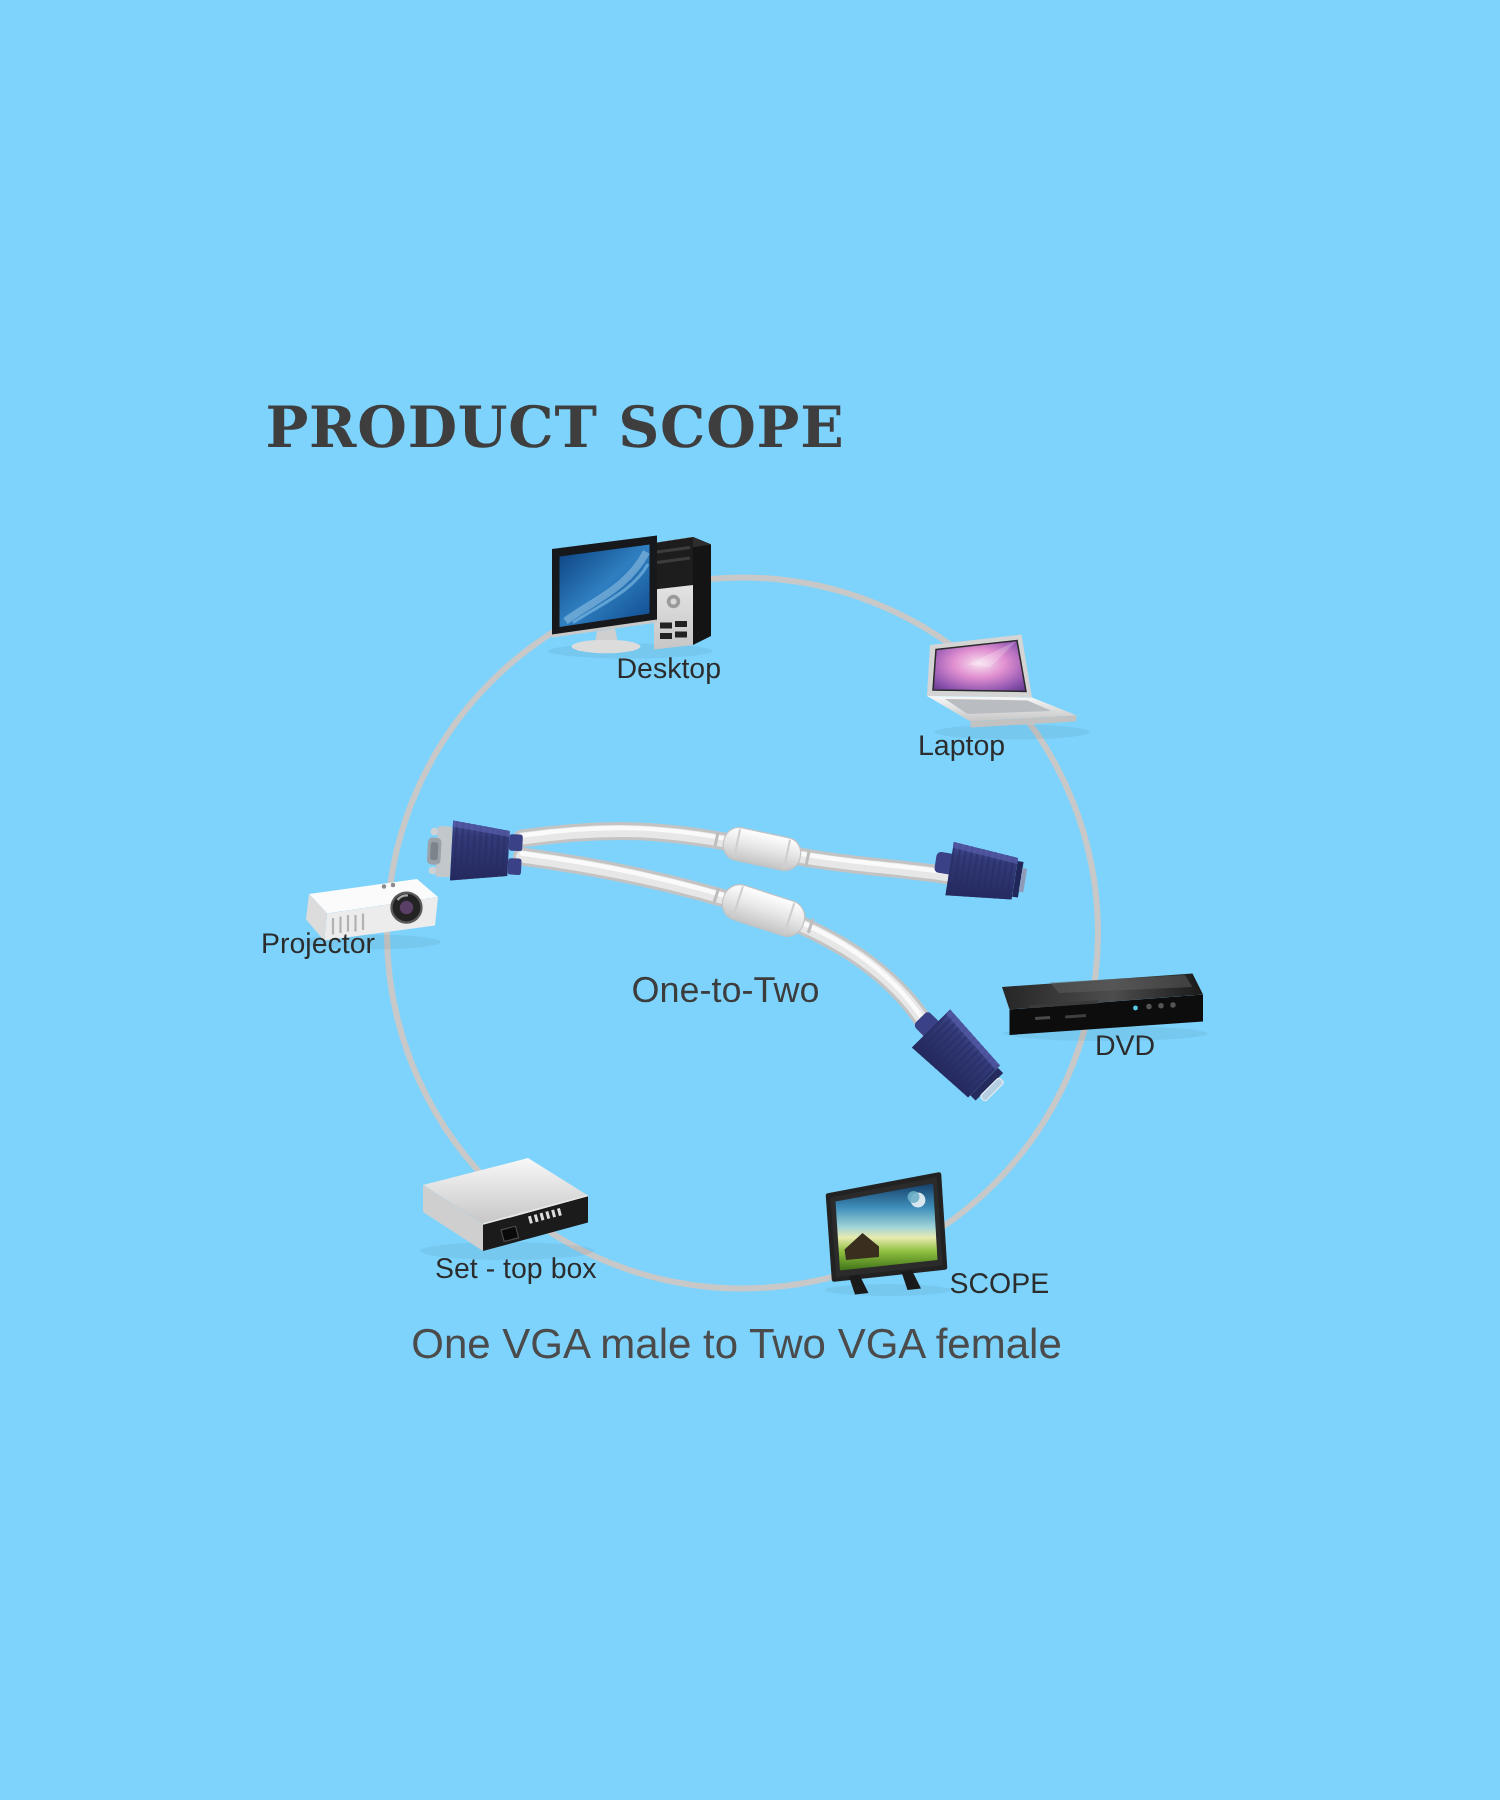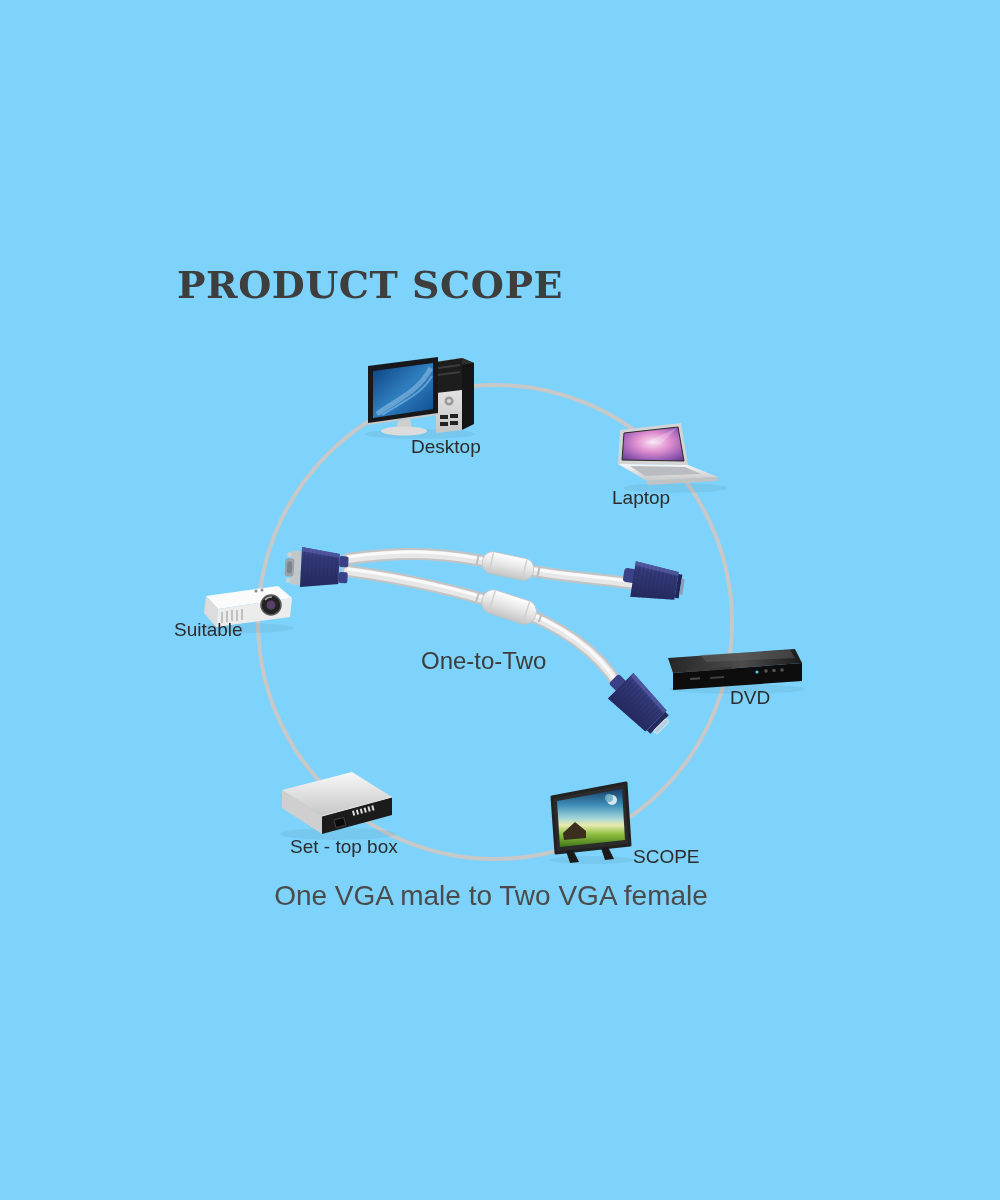--- a/index.html
+++ b/index.html
@@ -248,21 +248,21 @@
       <circle cx="612" cy="800" r="5" fill="#eaf2f6" opacity="0.9"></circle>
       <circle cx="609" cy="798" r="4" fill="#6fb0c8" opacity="0.9"></circle>
       <polygon points="563,833 575,822 586,831 586,838 564,840" fill="#3a2f1e"></polygon>
       <polygon points="566,851 573,850 579,862 570,863" fill="#1a1a1a"></polygon>
       <polygon points="601,848 608,847 614,859 605,860" fill="#1a1a1a"></polygon>
     </g>
   </svg>
 
   <div class="dev-label lbl-desktop">Desktop</div>
   <div class="dev-label lbl-laptop">Laptop</div>
-  <div class="dev-label lbl-projector">Suitable</div>
+  <div class="dev-label lbl-projector">Projector</div>
   <div class="dev-label lbl-dvd">DVD</div>
   <div class="dev-label lbl-settop">Set - top box</div>
   <div class="dev-label lbl-hdtv">SCOPE</div>
 
   <div class="center-label">One-to-Two</div>
 
   <div class="caption">One VGA male to Two VGA female</div>
 
 </div>
 

